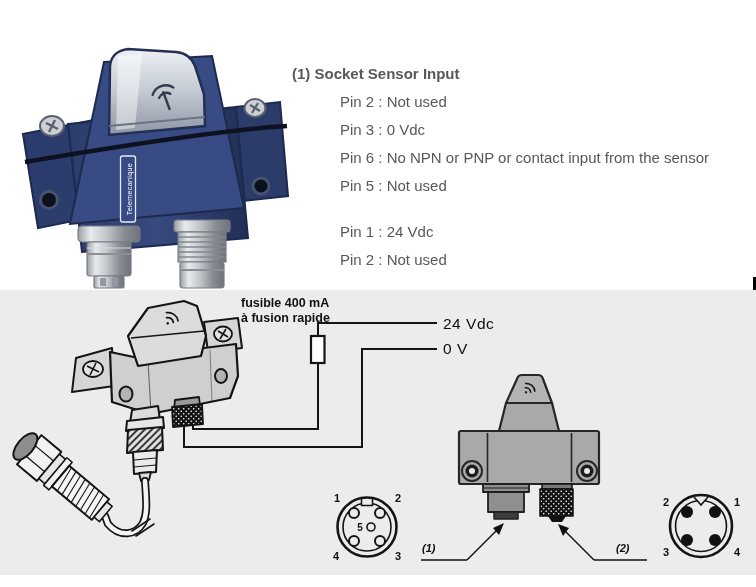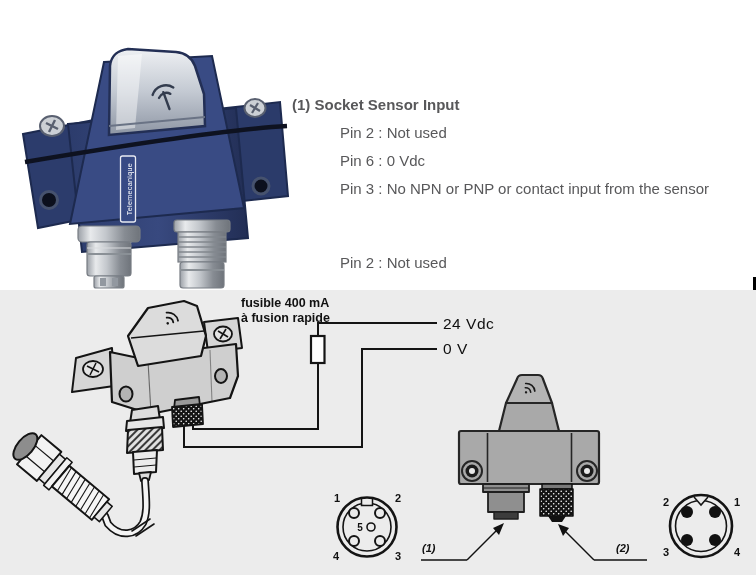--- a/index.html
+++ b/index.html
@@ -1,21 +1,21 @@
 <!DOCTYPE html>
 <html><head>
 <meta charset="utf-8">
 <style>
   html,body{margin:0;padding:0;background:#fff;}
   .page{position:relative;width:756px;height:587px;background:#ffffff;overflow:hidden;
         font-family:"Liberation Sans", sans-serif;}
   .photo-wrap{position:absolute;left:8px;top:2px;width:285px;height:288px;}
   .pin-info{position:absolute;left:292px;top:60px;width:460px;height:230px;
             font-size:15px;line-height:28px;color:#58585a;}
-  .pin-section{position:absolute;left:0;width:464px;margin-top:31px;}
+  .pin-section{position:absolute;left:0;width:464px;}
   .pin-section.sec1{top:0;}
   .pin-section.sec2{top:158px;}
   .pin-title{font-weight:bold;}
   .pin-row{padding-left:48px;white-space:nowrap;}
   .diagram-panel{position:absolute;left:0;top:290px;width:612px;height:297px;}
   .edge-mark{position:absolute;right:0;top:277px;width:3px;height:13px;background:#000;}
   svg{display:block;}
   .t-fuse{font-size:12.5px;font-weight:bold;fill:#111;}
   .t-supply{font-size:15.5px;fill:#0f0f0f;letter-spacing:.5px;}
   .t-pin{font-size:11px;font-weight:bold;fill:#111;}
@@ -111,24 +111,26 @@
         <rect x="172" y="260" width="44" height="26" rx="3" fill="url(#met)" stroke="#777c83" stroke-width="1.2"></rect>
         <line x1="172" y1="268" x2="216" y2="268" stroke="#8a9096" stroke-width="2"></line>
       </g>
     </svg>
   </div>
 
   <div class="pin-info">
     <div class="pin-section sec1">
       <div class="pin-title">(1) Socket Sensor Input</div>
       <div class="pin-row">Pin 2 : Not used</div>
-      <div class="pin-row">Pin 6 : 0 Vdc</div>
-      <div class="pin-row">Pin 3 : No NPN or PNP or contact input from the sensor</div>
+      <div class="pin-row">Pin 3 : 0 Vdc</div>
+      <div class="pin-row">Pin 6 : No NPN or PNP or contact input from the sensor</div>
+      <div class="pin-row">Pin 5 : Not used</div>
     </div>
     <div class="pin-section sec2">
+      <div class="pin-row">Pin 1 : 24 Vdc</div>
       <div class="pin-row">Pin 2 : Not used</div>
     </div>
   </div>
 
   <div class="edge-mark"></div>
 
   <div class="diagram-panel">
     <svg width="756" height="297" viewBox="0 0 756 297">
       <defs>
         <pattern id="knurl" width="5" height="5" patternUnits="userSpaceOnUse" patternTransform="rotate(45)">

